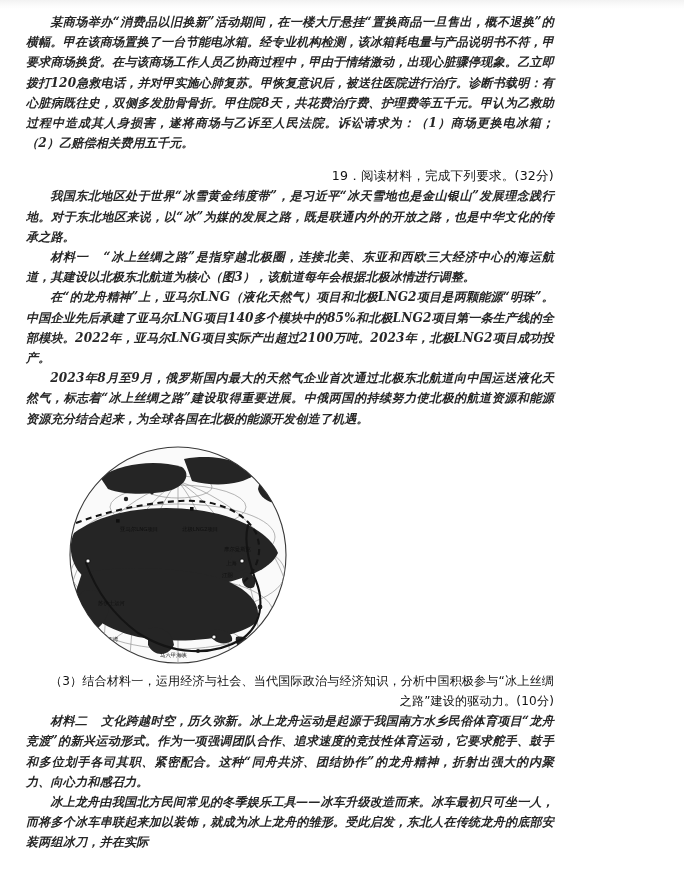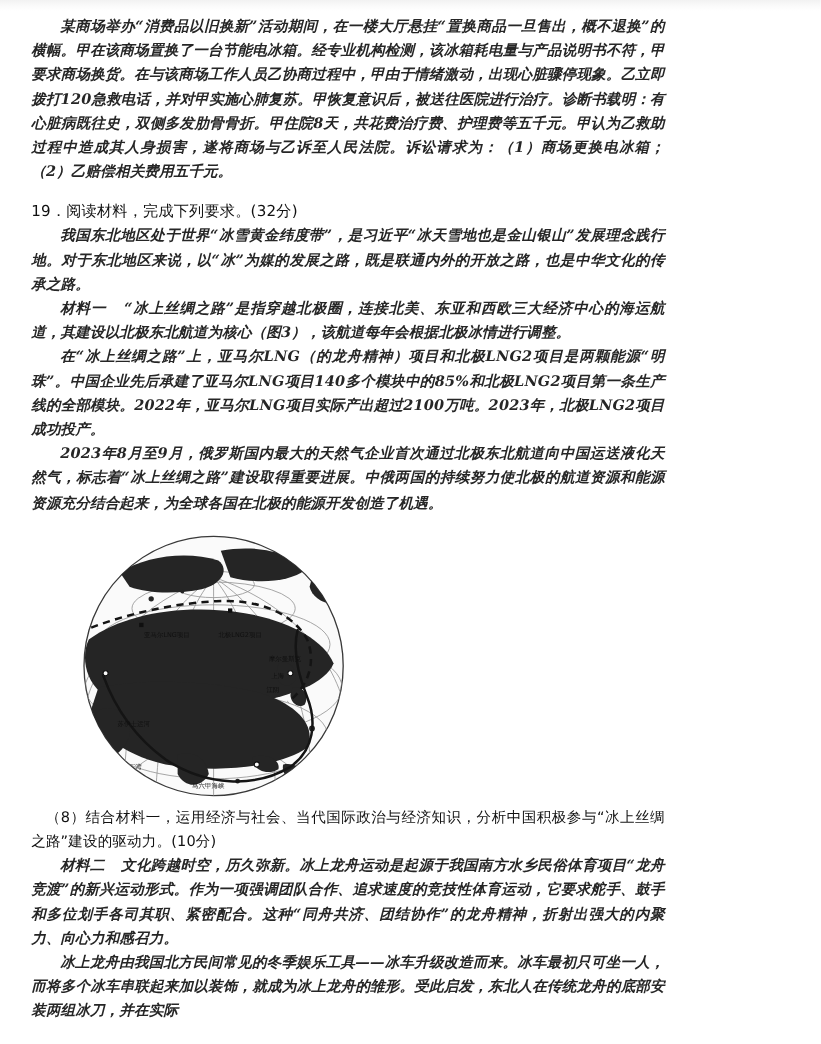--- a/index.html
+++ b/index.html
@@ -48,20 +48,21 @@
     font-weight: 600;
     color: #262626;
     -webkit-font-smoothing: none;
   }
   
   .print {
     font-family: "DejaVu Sans", "Liberation Sans", sans-serif;
     font-style: normal;
     font-weight: 400;
     color: #111111;
+    text-align: right;
   }
   .indent2 { text-indent: 2em; }
   .indent1 { text-indent: 1em; }
 
   .qhead {
     margin: 7px 0 0 0;
     font-size: 12.6px;
     line-height: 20px;
     letter-spacing: 0.2px;
   }
@@ -130,21 +131,21 @@
   <div class="gap-sm"></div>
 
 
 
   <p class="qhead print">19．阅读材料，完成下列要求。(32分)</p>
 
   <p class="para hand indent2">我国东北地区处于世界“冰雪黄金纬度带”，是习近平“冰天雪地也是金山银山”发展理念践行地。对于东北地区来说，以“冰”为媒的发展之路，既是联通内外的开放之路，也是中华文化的传承之路。</p>
 
   <p class="para hand indent2"><span>材料一</span>&nbsp;&nbsp;&nbsp;<span>“冰上丝绸之路”是指穿越北极圈，连接北美、东亚和西欧三大经济中心的海运航道，其建设以北极东北航道为核心（图3），该航道每年会根据北极冰情进行调整。</span></p>
 
-  <p class="para hand indent2">在“冰上丝绸之路”上，亚马尔LNG（的龙舟精神）项目和北极LNG2项目是两颗能源“明珠”。中国企业先后承建了亚马尔LNG项目140多个模块中的85%和北极LNG2项目第一条生产线的全部模块。2022年，亚马尔LNG项目实际产出超过2100万吨。2023年，北极LNG2项目成功投产。</p>
+  <p class="para hand indent2">在“的龙舟精神”上，亚马尔LNG（液化天然气）项目和北极LNG2项目是两颗能源“明珠”。中国企业先后承建了亚马尔LNG项目140多个模块中的85%和北极LNG2项目第一条生产线的全部模块。2022年，亚马尔LNG项目实际产出超过2100万吨。2023年，北极LNG2项目成功投产。</p>
 
   <p class="para hand indent2">2023年8月至9月，俄罗斯国内最大的天然气企业首次通过北极东北航道向中国运送液化天然气，标志着“冰上丝绸之路”建设取得重要进展。中俄两国的持续努力使北极的航道资源和能源资源充分结合起来，为全球各国在北极的能源开发创造了机遇。</p>
 
   <div class="figure">
 
     <div class="globe-wrap">
       <svg class="globe-svg" viewBox="0 0 228 228" xmlns="http://www.w3.org/2000/svg">
         <defs>
           <clipPath id="globeClip">
             <circle cx="114" cy="114" r="108"></circle>
@@ -234,19 +235,19 @@
             <text x="96" y="216">马六甲海峡</text>
           </g>
 
           <rect x="0" y="0" width="228" height="228" fill="#000000" opacity="0.02"></rect>
         </g>
       </svg>
     </div>
 
   </div>
 
-  <p class="para print indent1">（8）结合材料一，运用经济与社会、当代国际政治与经济知识，分析中国积极参与“冰上丝绸之路”建设的驱动力。(10分)</p>
+  <p class="para print indent1">（3）结合材料一，运用经济与社会、当代国际政治与经济知识，分析中国积极参与“冰上丝绸之路”建设的驱动力。(10分)</p>
 
   <p class="para hand indent2"><span>材料二</span>&nbsp;&nbsp;&nbsp;<span>文化跨越时空，历久弥新。冰上龙舟运动是起源于我国南方水乡民俗体育项目“龙舟竞渡”的新兴运动形式。作为一项强调团队合作、追求速度的竞技性体育运动，它要求舵手、鼓手和多位划手各司其职、紧密配合。这种“同舟共济、团结协作”的龙舟精神，折射出强大的内聚力、向心力和感召力。</span></p>
 
   <p class="para hand indent2">冰上龙舟由我国北方民间常见的冬季娱乐工具——冰车升级改造而来。冰车最初只可坐一人，而将多个冰车串联起来加以装饰，就成为冰上龙舟的雏形。受此启发，东北人在传统龙舟的底部安装两组冰刀，并在实际</p>
 
 </div>
 
 </body></html>

